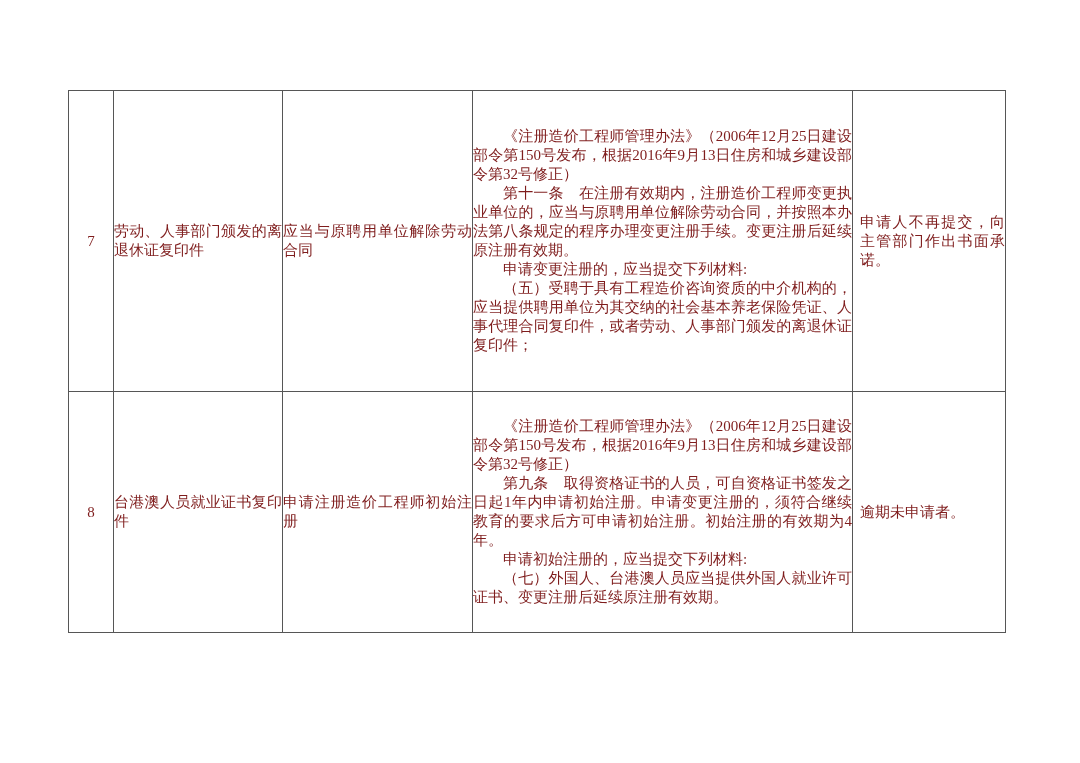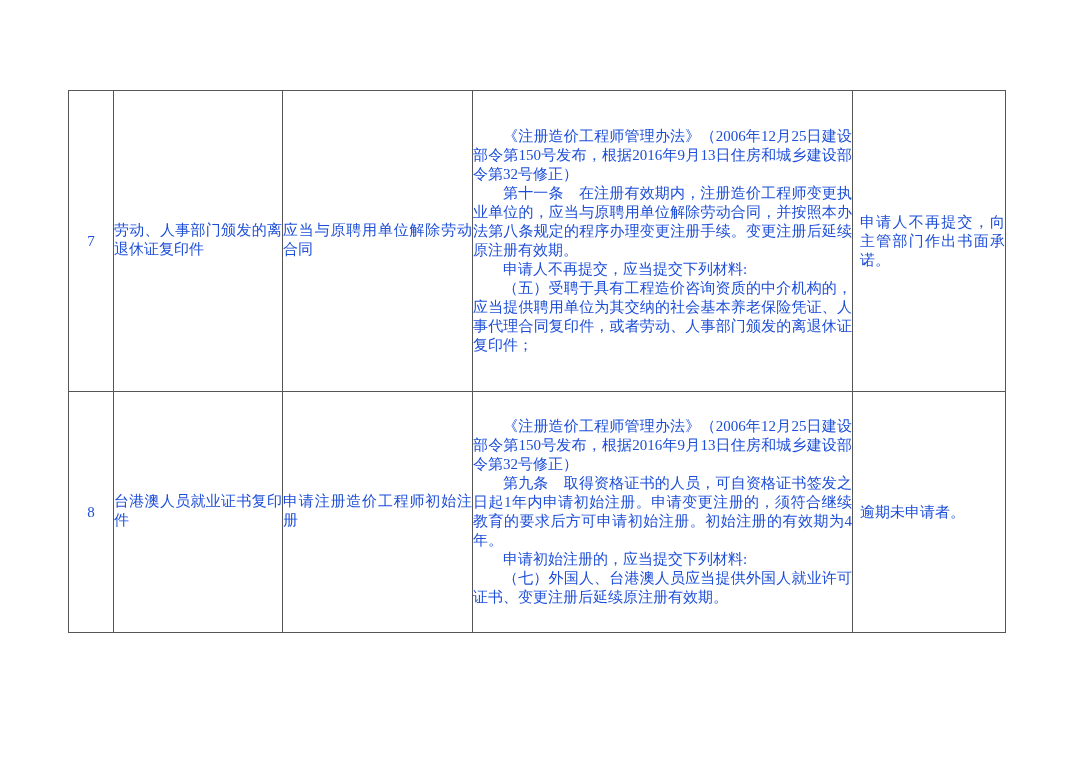--- a/index.html
+++ b/index.html
@@ -23,21 +23,21 @@
     position: absolute;
     left: 68px;
     top: 90px;
     width: 937px;
     border-collapse: collapse;
     table-layout: fixed;
   }
   table.doc-table td {
     border: 1.5px solid #565656;
     vertical-align: middle;
-    color: #1d4ed8;
+    color: #7f1d1d;
     font-size: 15px;
     line-height: 19px;
     padding: 0;
     overflow: hidden;
   }
   tr.row-a { height: 301px; }
   tr.row-b { height: 241px; }
   col.c1 { width: 45px; }
   col.c2 { width: 169px; }
   col.c3 { width: 190px; }
@@ -45,21 +45,20 @@
   col.c5 { width: 153px; }
   td.cell-seq {
     text-align: center;
   }
   td.cell-material, td.cell-item {
     padding: 0 6px;
   }
   td.cell-material div, td.cell-item div {
     text-align: justify;
     text-justify: inter-character;
-    font-family: Liberation Mono, monospace;
   }
   td.cell-basis {
     padding: 0 9px;
   }
   td.cell-basis .para {
     margin: 0;
     text-indent: 2em;
     text-align: justify;
     text-justify: inter-character;
   }
@@ -89,21 +88,21 @@
         <td class="cell-seq">7</td>
         <td class="cell-material">
           <div>劳动、人事部门颁发的离退休证复印件</div>
         </td>
         <td class="cell-item">
           <div>应当与原聘用单位解除劳动合同</div>
         </td>
         <td class="cell-basis">
           <p class="para">《注册造价工程师管理办法》（2006年12月25日建设部令第150号发布，根据2016年9月13日住房和城乡建设部令第32号修正）</p>
           <p class="para">第十一条　在注册有效期内，注册造价工程师变更执业单位的，应当与原聘用单位解除劳动合同，并按照本办法第八条规定的程序办理变更注册手续。变更注册后延续原注册有效期。</p>
-          <p class="para">申请人不再提交，应当提交下列材料:</p>
+          <p class="para">申请变更注册的，应当提交下列材料:</p>
           <p class="para">（五）受聘于具有工程造价咨询资质的中介机构的，应当提供聘用单位为其交纳的社会基本养老保险凭证、人事代理合同复印件，或者劳动、人事部门颁发的离退休证复印件；</p>
         </td>
         <td class="cell-measure">
           <div>申请人不再提交，向主管部门作出书面承诺。</div>
         </td>
       </tr>
       <tr class="row-b">
         <td class="cell-seq">8</td>
         <td class="cell-material">
           <div>台港澳人员就业证书复印件</div>

